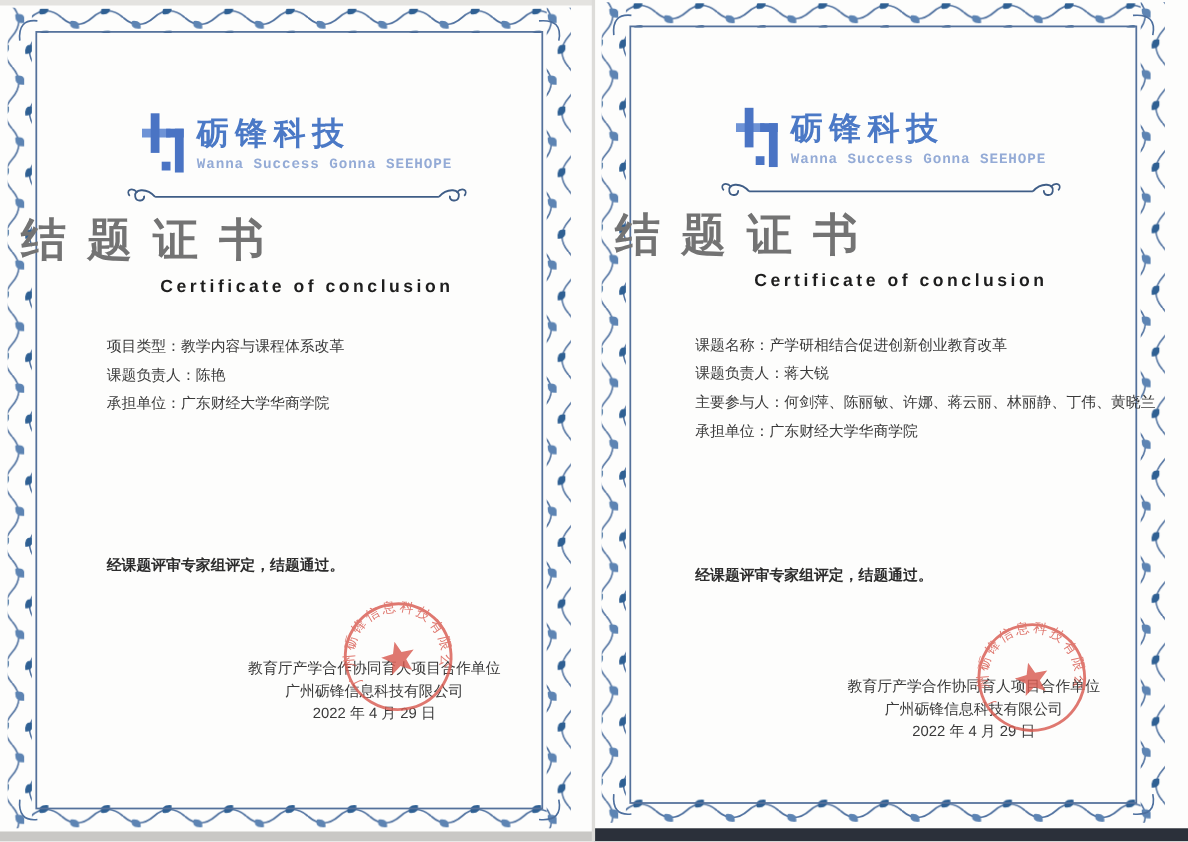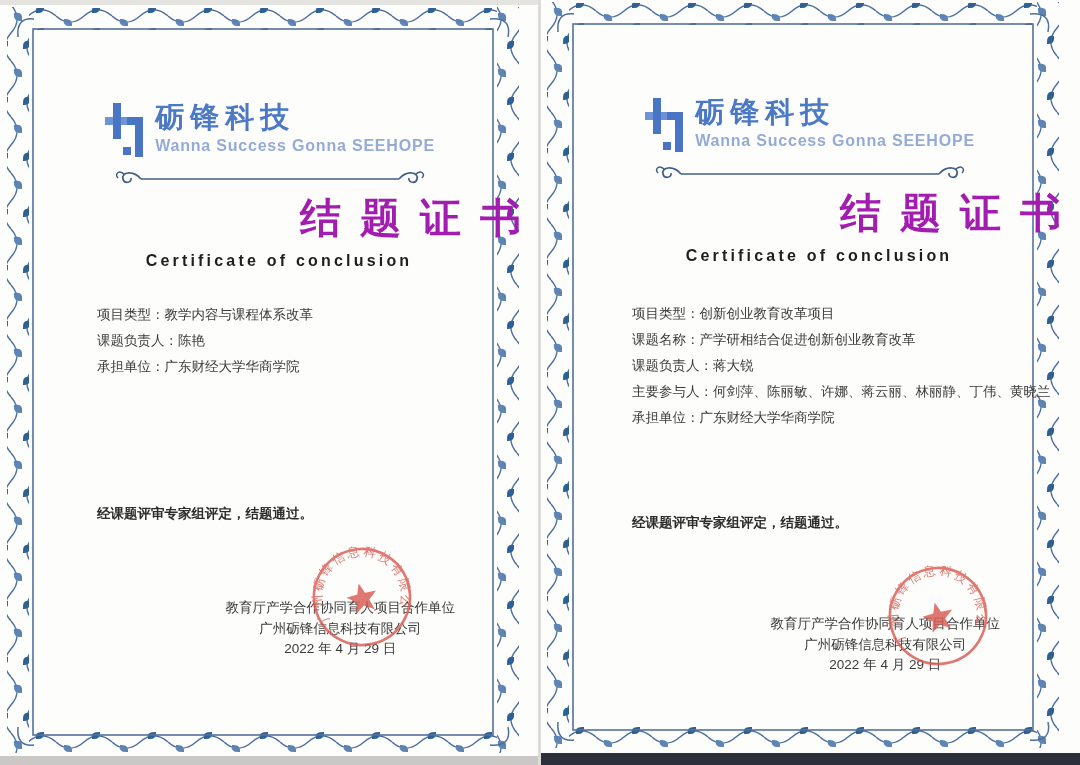--- a/index.html
+++ b/index.html
@@ -7,29 +7,29 @@
   .canvas { position:relative; width:1080px; height:765px; background:#e4e3e0; overflow:hidden; }
   .page { position:absolute; width:540px; background:#fdfdfc; }
   .page-left  { left:0;  top:5px; height:751px; }
   .page-right { left:540px; top:0; height:753px; }
   .border-svg { position:absolute; left:0; top:0; width:540px; height:753px; }
   .strip { position:absolute; }
   .strip-bottom-left  { left:0;   top:756px; width:540px; height:9px;  background:#c9c8c5; }
   .strip-bottom-right { left:540px; top:753px; width:540px; height:12px; background:#2b303a; }
   .seam { position:absolute; left:538px; top:0; width:3px; height:765px; background:#dddcd9; }
 
-  .logo-row { position:absolute; top:94px; left:0; width:100%; display:flex; justify-content:center; align-items:center; gap:10px; }
+  .logo-row { position:absolute; top:94px; left:0; width:100%; display:flex; justify-content:center; align-items:flex-end; gap:10px; }
   .logo-mark { width:40px; height:56px; margin-top:2px; }
   .brand { font-size:29px; font-weight:bold; color:#4b79c6; letter-spacing:6px; line-height:1.15; white-space:nowrap; }
-  .tagline { font-size:16px; font-weight:bold; color:#94abd6; letter-spacing:0.8px; margin-top:3px; white-space:nowrap; }
+  .tagline { font-size:13px; font-weight:bold; color:#94abd6; letter-spacing:0.8px; margin-top:3px; white-space:nowrap;font-family:Liberation Mono, monospace; }
 
   .divider { position:absolute; top:162px; left:50%; transform:translateX(-50%); width:310px; height:24px; }
 
-  .title { position:absolute; top:186px; left:0; width:100%; text-align:right;
-           font-size:41px; font-weight:bold; color:#a21caf; letter-spacing:19px; padding-left:19px; white-space:nowrap; }
+  .title { position:absolute; top:186px; left:0; width:100%; text-align:left;
+           font-size:41px; font-weight:bold; color:#737373; letter-spacing:19px; padding-left:19px; white-space:nowrap; }
   .subtitle { position:absolute; top:247px; left:0; width:100%; text-align:center;
               font-size:16px; font-weight:bold; color:#1e1e1e; letter-spacing:3.2px; padding-left:18px; white-space:nowrap; }
 
   .fields { position:absolute; top:297px; left:97px; right:30px; }
   .page-right .fields { top:301px; left:92px; }
   .field-line { font-size:13.5px; color:#3a3a3a; line-height:26px; white-space:nowrap; }
 
   .conclusion { position:absolute; left:97px; font-size:13.5px; font-weight:bold; color:#2c2c2c; white-space:nowrap; }
   .page-left  .conclusion { top:500px; }
   .page-right .conclusion { top:514px; left:92px; }
@@ -158,21 +158,20 @@
       <path d="M26,12 C18,3 6,5 8,12 C9,17 17,16 16,11" fill="none" stroke="#3f5d86" stroke-width="1.7"></path>
       <path d="M10,8 C4,2 -1,7 3,11" fill="none" stroke="#3f5d86" stroke-width="1.5"></path>
       <path d="M284,12 C292,3 304,5 302,12 C301,17 293,16 294,11" fill="none" stroke="#3f5d86" stroke-width="1.7"></path>
       <path d="M300,8 C306,2 311,7 307,11" fill="none" stroke="#3f5d86" stroke-width="1.5"></path>
     </svg>
 
     <div class="title">结题证书</div>
     <div class="subtitle">Certificate of conclusion</div>
 
     <div class="fields">
-      <div class="field-line"><span>项目类型：</span><span>创新创业教育改革项目</span></div>
       <div class="field-line"><span>课题名称：</span><span>产学研相结合促进创新创业教育改革</span></div>
       <div class="field-line"><span>课题负责人：</span><span>蒋大锐</span></div>
       <div class="field-line"><span>主要参与人：</span><span>何剑萍、陈丽敏、许娜、蒋云丽、林丽静、丁伟、黄晓兰</span></div>
       <div class="field-line"><span>承担单位：</span><span>广东财经大学华商学院</span></div>
     </div>
 
     <div class="conclusion">经课题评审专家组评定，结题通过。</div>
 
     <div class="signature">
       <div>教育厅产学合作协同育人项目合作单位</div>

